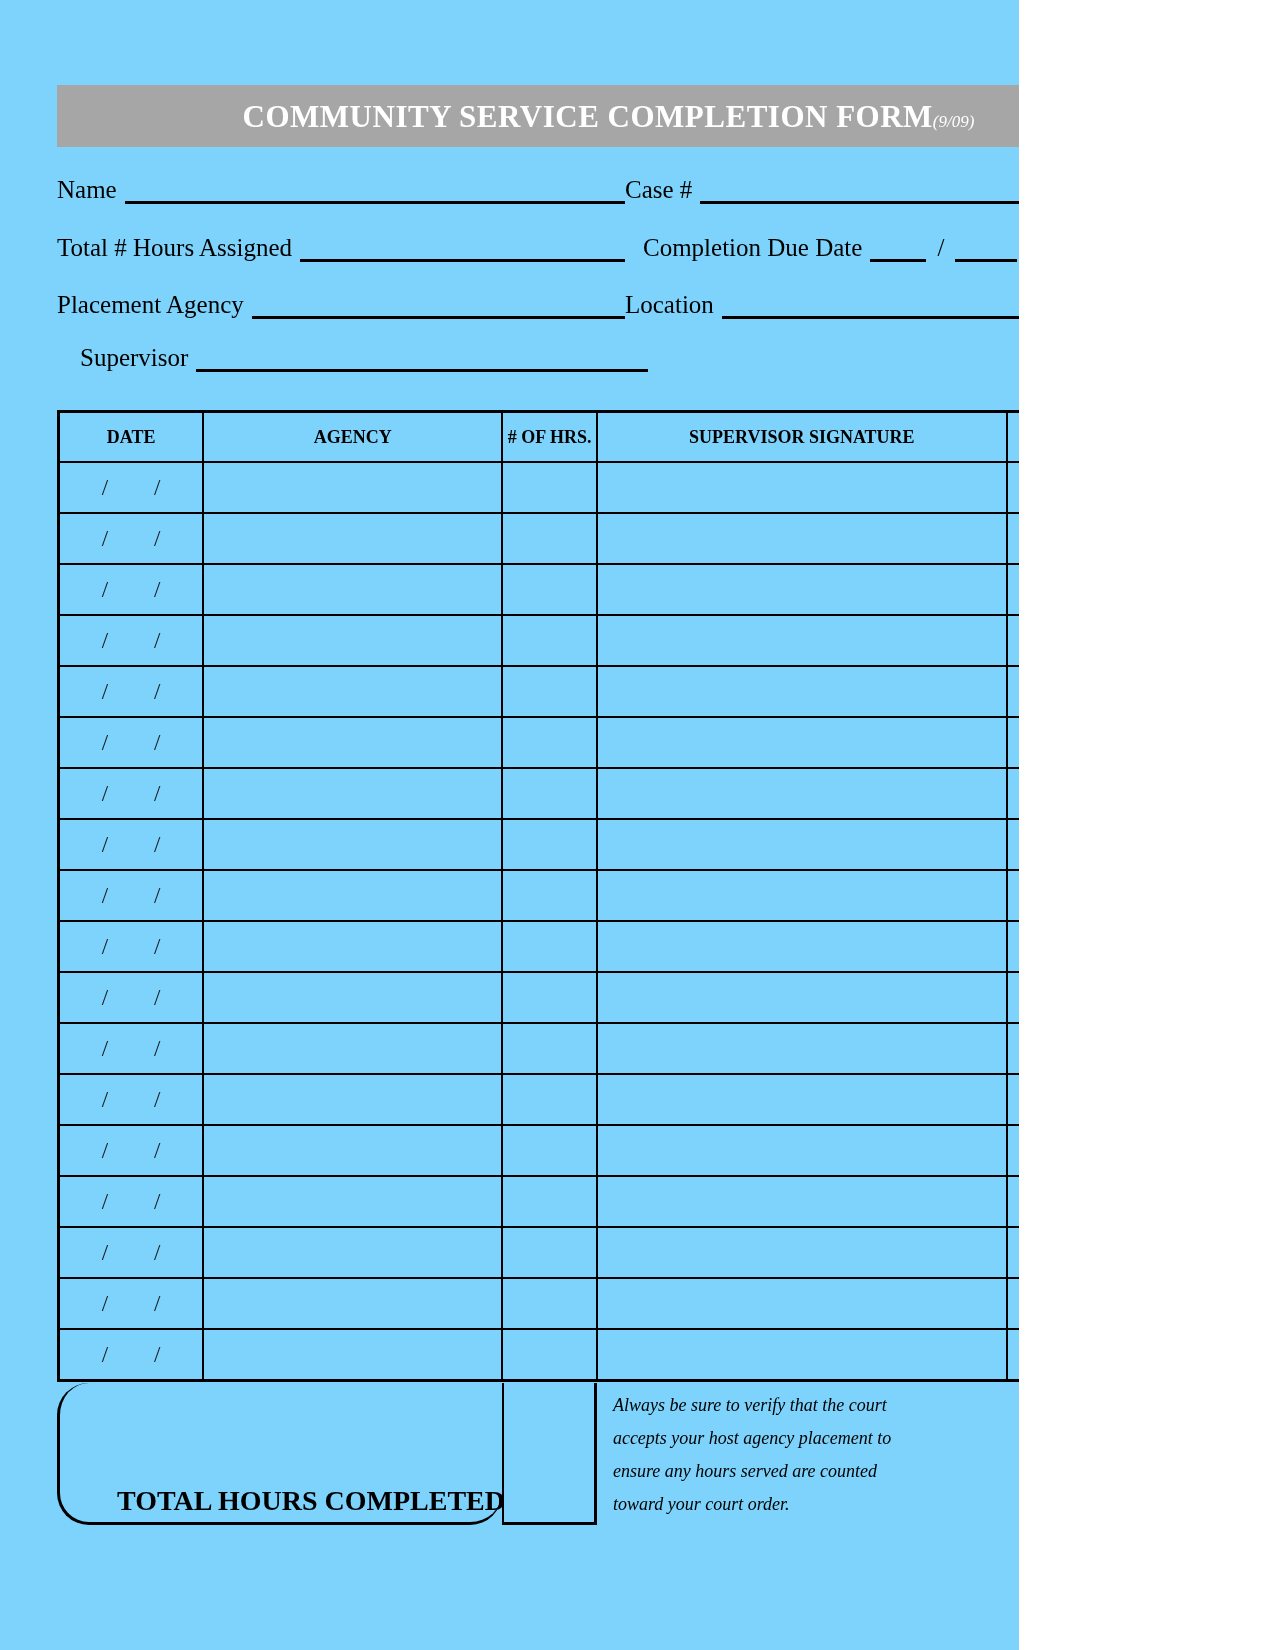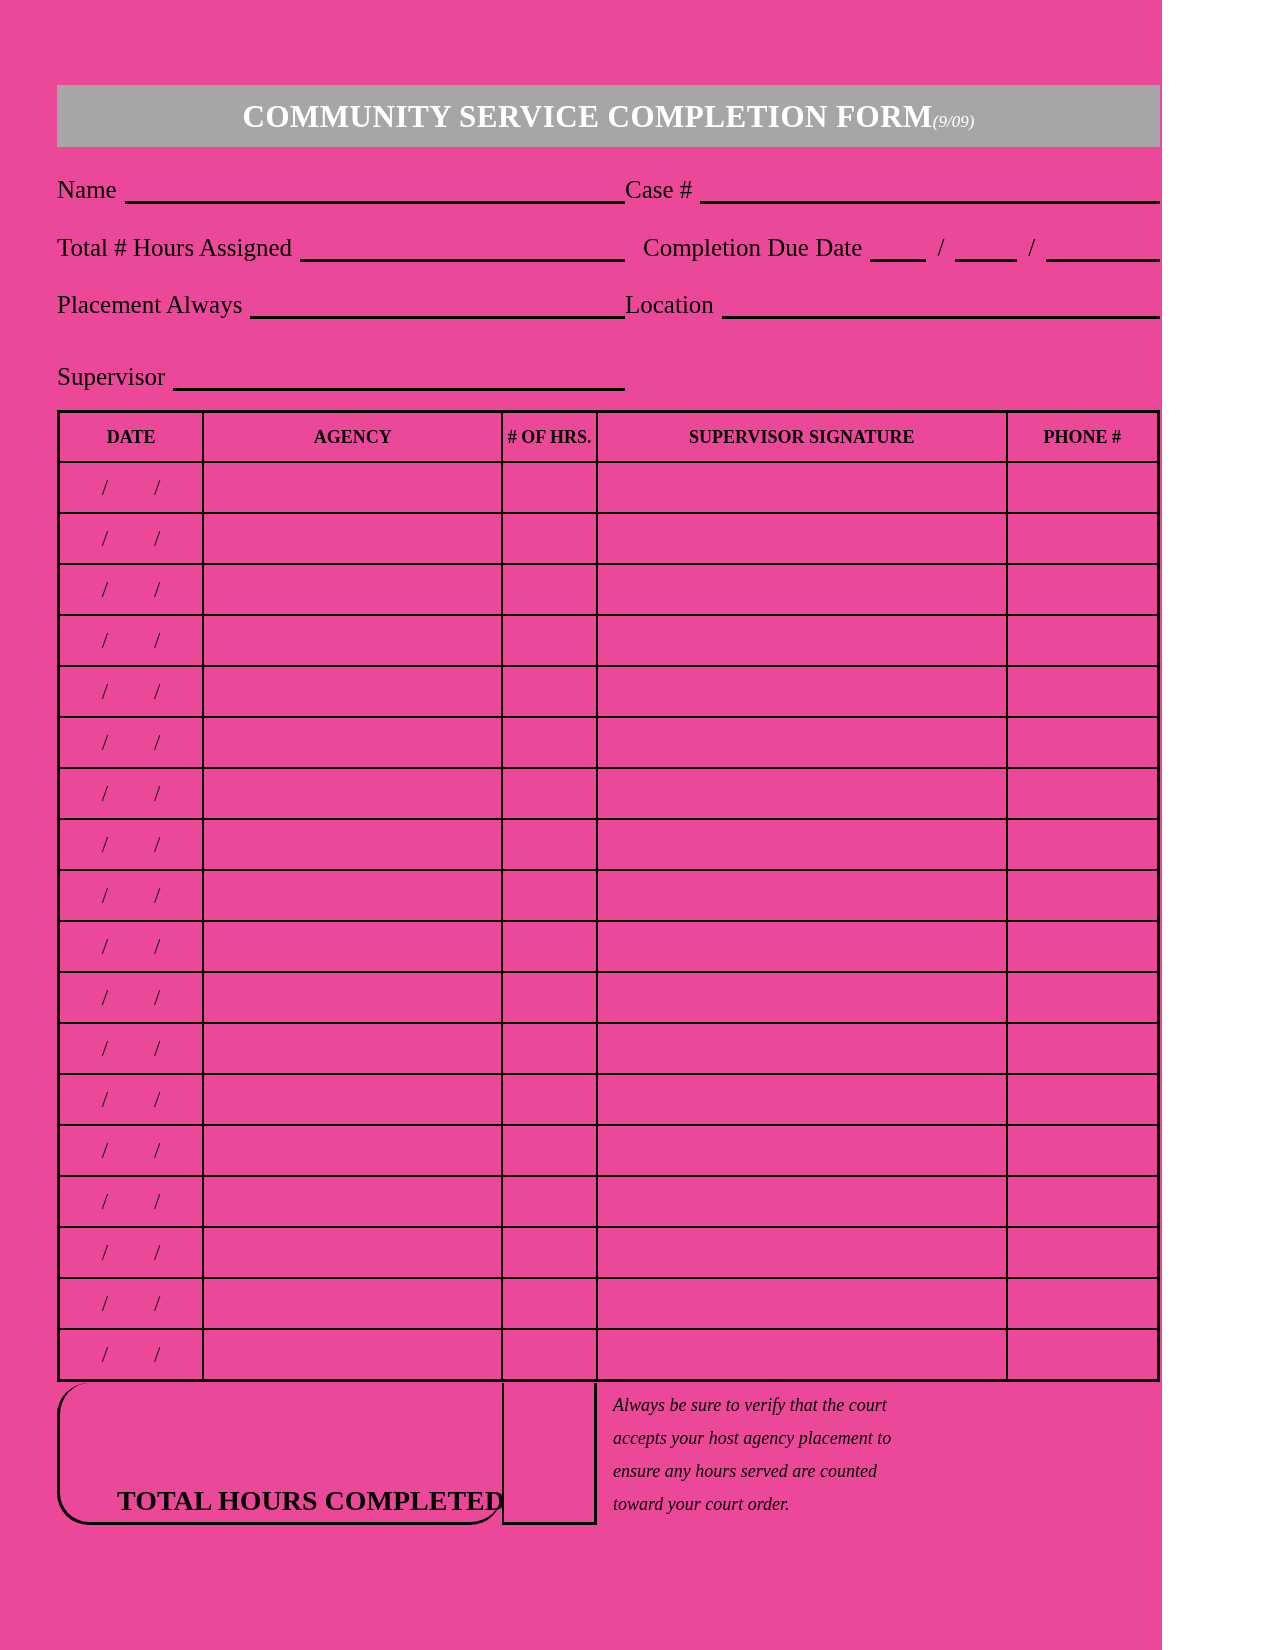--- a/index.html
+++ b/index.html
@@ -1,31 +1,31 @@
 <!DOCTYPE html>
 <html><head>
 <meta charset="utf-8">
 <style>
   html,body{margin:0;padding:0;background:#fff;}
-  .page{position:relative;width:1162px;height:1650px;background:#ec4899;
+  .page{position:relative;width:1019px;height:1650px;background:#7dd3fc;
         font-family:"Liberation Serif","DejaVu Serif",serif;color:#000;overflow:hidden;}
 
   
   .header-bar{position:absolute;left:57px;top:85px;width:1103px;height:62px;
               background:#a6a6a6;display:flex;align-items:baseline;justify-content:center;}
   .header-bar-inner{display:flex;align-items:baseline;margin-top:14px;}
   .title{color:#ffffff;font-weight:bold;font-size:31px;letter-spacing:.5px;}
   .title-rev{color:#ffffff;font-style:italic;font-size:17px;}
 
   
   .field-row{position:absolute;left:57px;width:1103px;display:flex;align-items:flex-end;font-size:25px;}
   .row-a{top:168px;height:36px;}
   .row-b{top:226px;height:36px;}
   .row-c{top:283px;height:36px;}
-  .row-d{top:355px;height:36px;}
+  .row-d{top:336px;height:36px;margin-left:23px;}
   .half{display:flex;align-items:flex-end;gap:8px;}
   .half-left{width:568px;}
   .half-right{flex:1;}
   .pad-right{padding-left:18px;}
   .flabel{white-space:pre;}
   .wline{flex:1;border-bottom:3px solid #000;height:2px;}
   .seg1{flex:0 0 56px;}
   .seg2{flex:0 0 62px;}
   .seg3{flex:1;}
   .slash-sep{padding:0 3px;}
@@ -80,21 +80,21 @@
       <div class="wline seg1"></div>
       <span class="slash-sep">/</span>
       <div class="wline seg2"></div>
       <span class="slash-sep">/</span>
       <div class="wline seg3"></div>
     </div>
   </div>
 
   <div class="field-row row-c">
     <div class="half half-left">
-      <span class="flabel">Placement Always</span>
+      <span class="flabel">Placement Agency</span>
       <div class="wline"></div>
     </div>
     <div class="half half-right">
       <span class="flabel">Location</span>
       <div class="wline"></div>
     </div>
   </div>
 
   <div class="field-row row-d">
     <div class="half half-left">

